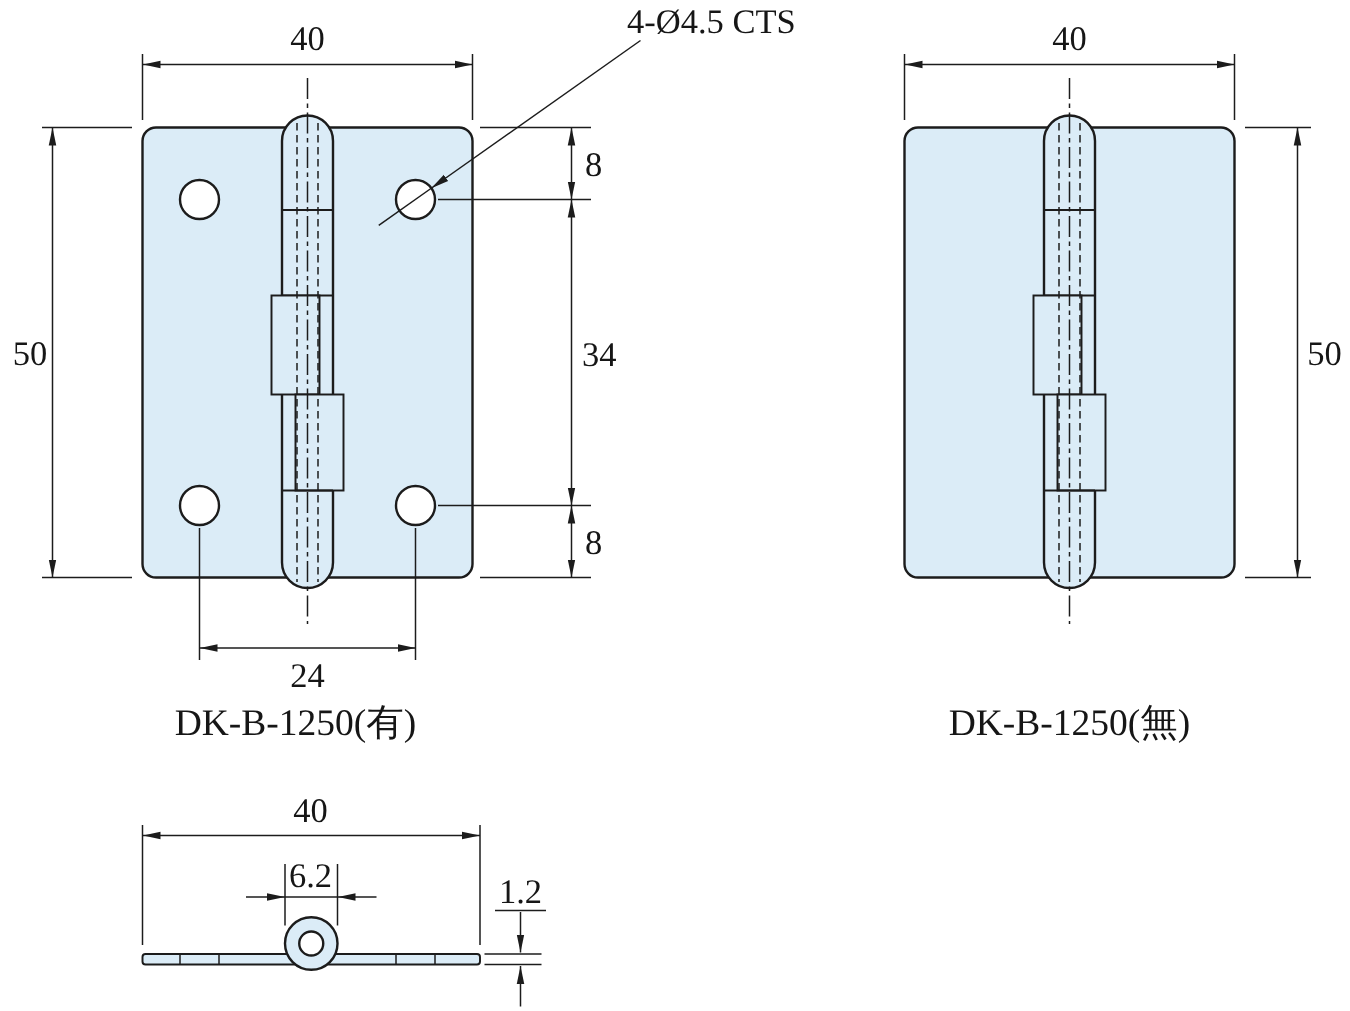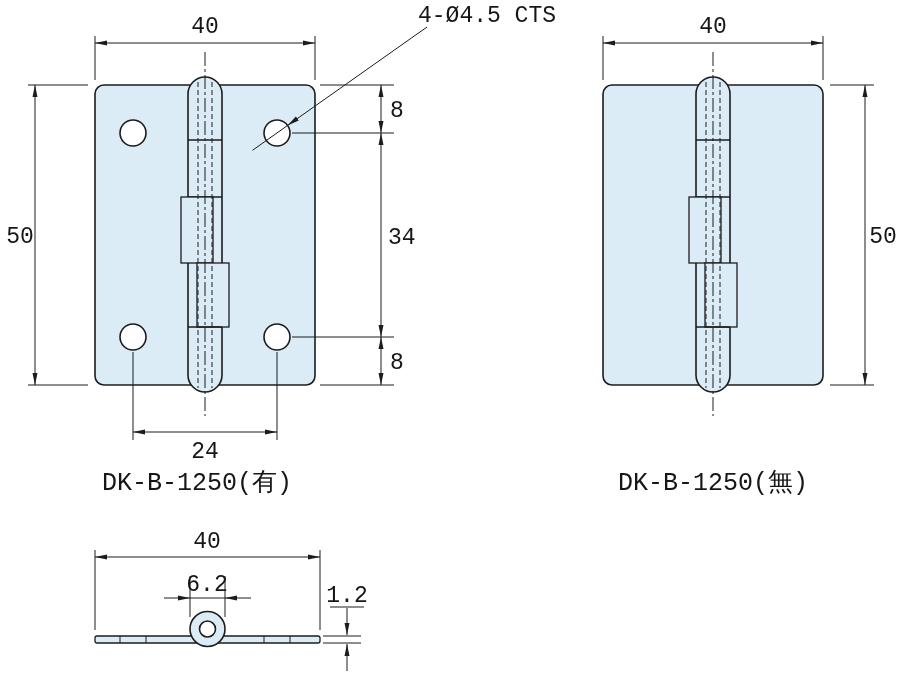--- a/index.html
+++ b/index.html
@@ -1,20 +1,20 @@
 <!DOCTYPE html>
 <html style="--fill: #dbecf7; --line: #1c1c1c; --background: #ffffff;"><head>
 <meta charset="utf-8">
 <style>
   :root { --fill:#dbecf7; --line:#1c1c1c; --background:#ffffff; }
   html,body { margin:0; padding:0; background:var(--background,#fff); }
   .stage {
     width:900px; height:674px; position:relative; overflow:hidden;
     background:var(--background,#fff);
-    font-family:Liberation Mono, monospace;
+    font-family:Liberation Serif, serif;
   }
   svg { display:block; }
   .part      { fill:var(--fill); stroke:var(--line); stroke-width:1.6; }
   .part-thin { fill:var(--fill); stroke:var(--line); stroke-width:1.3; }
   .hole      { fill:#ffffff;     stroke:var(--line); stroke-width:1.6; }
   .obj  { stroke:var(--line); stroke-width:1.3; fill:none; }
   .thin { stroke:var(--line); stroke-width:1;   fill:none; }
   .dash { stroke:var(--line); stroke-width:1;   fill:none; stroke-dasharray:5 3; }
   .cl   { stroke:var(--line); stroke-width:1;   fill:none; stroke-dasharray:14 3 3 3; }
   .dim  { stroke:var(--line); stroke-width:1;   fill:none; }

